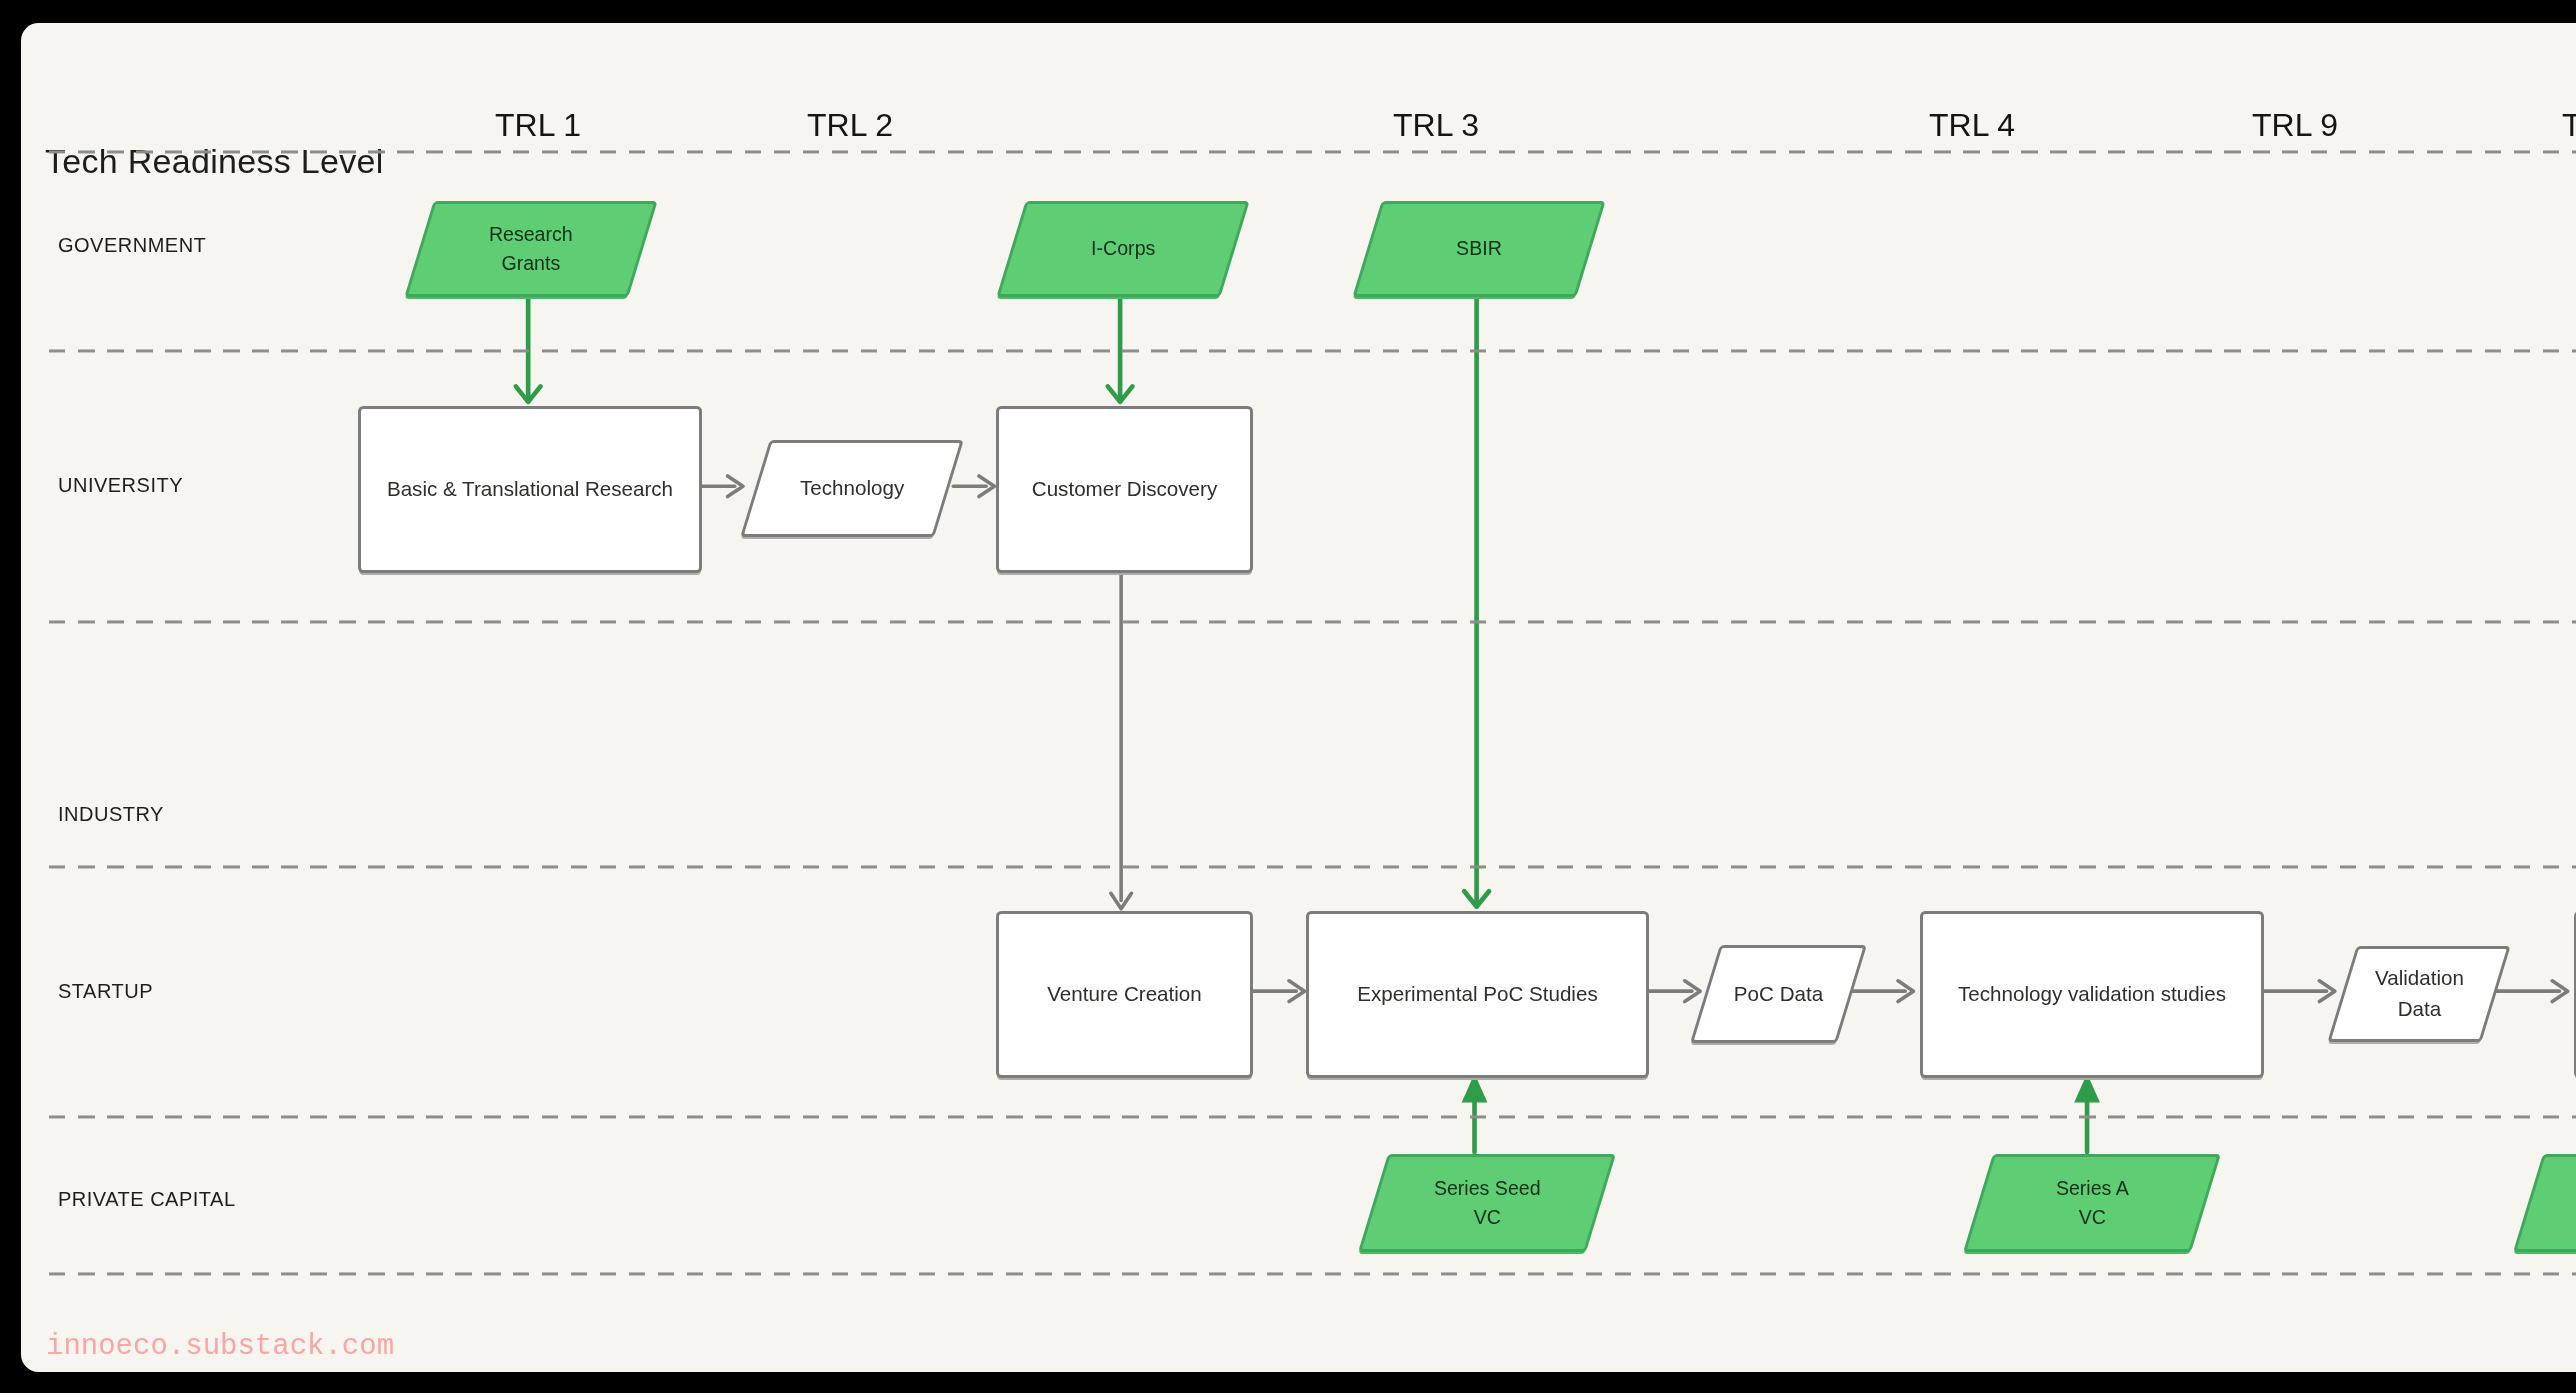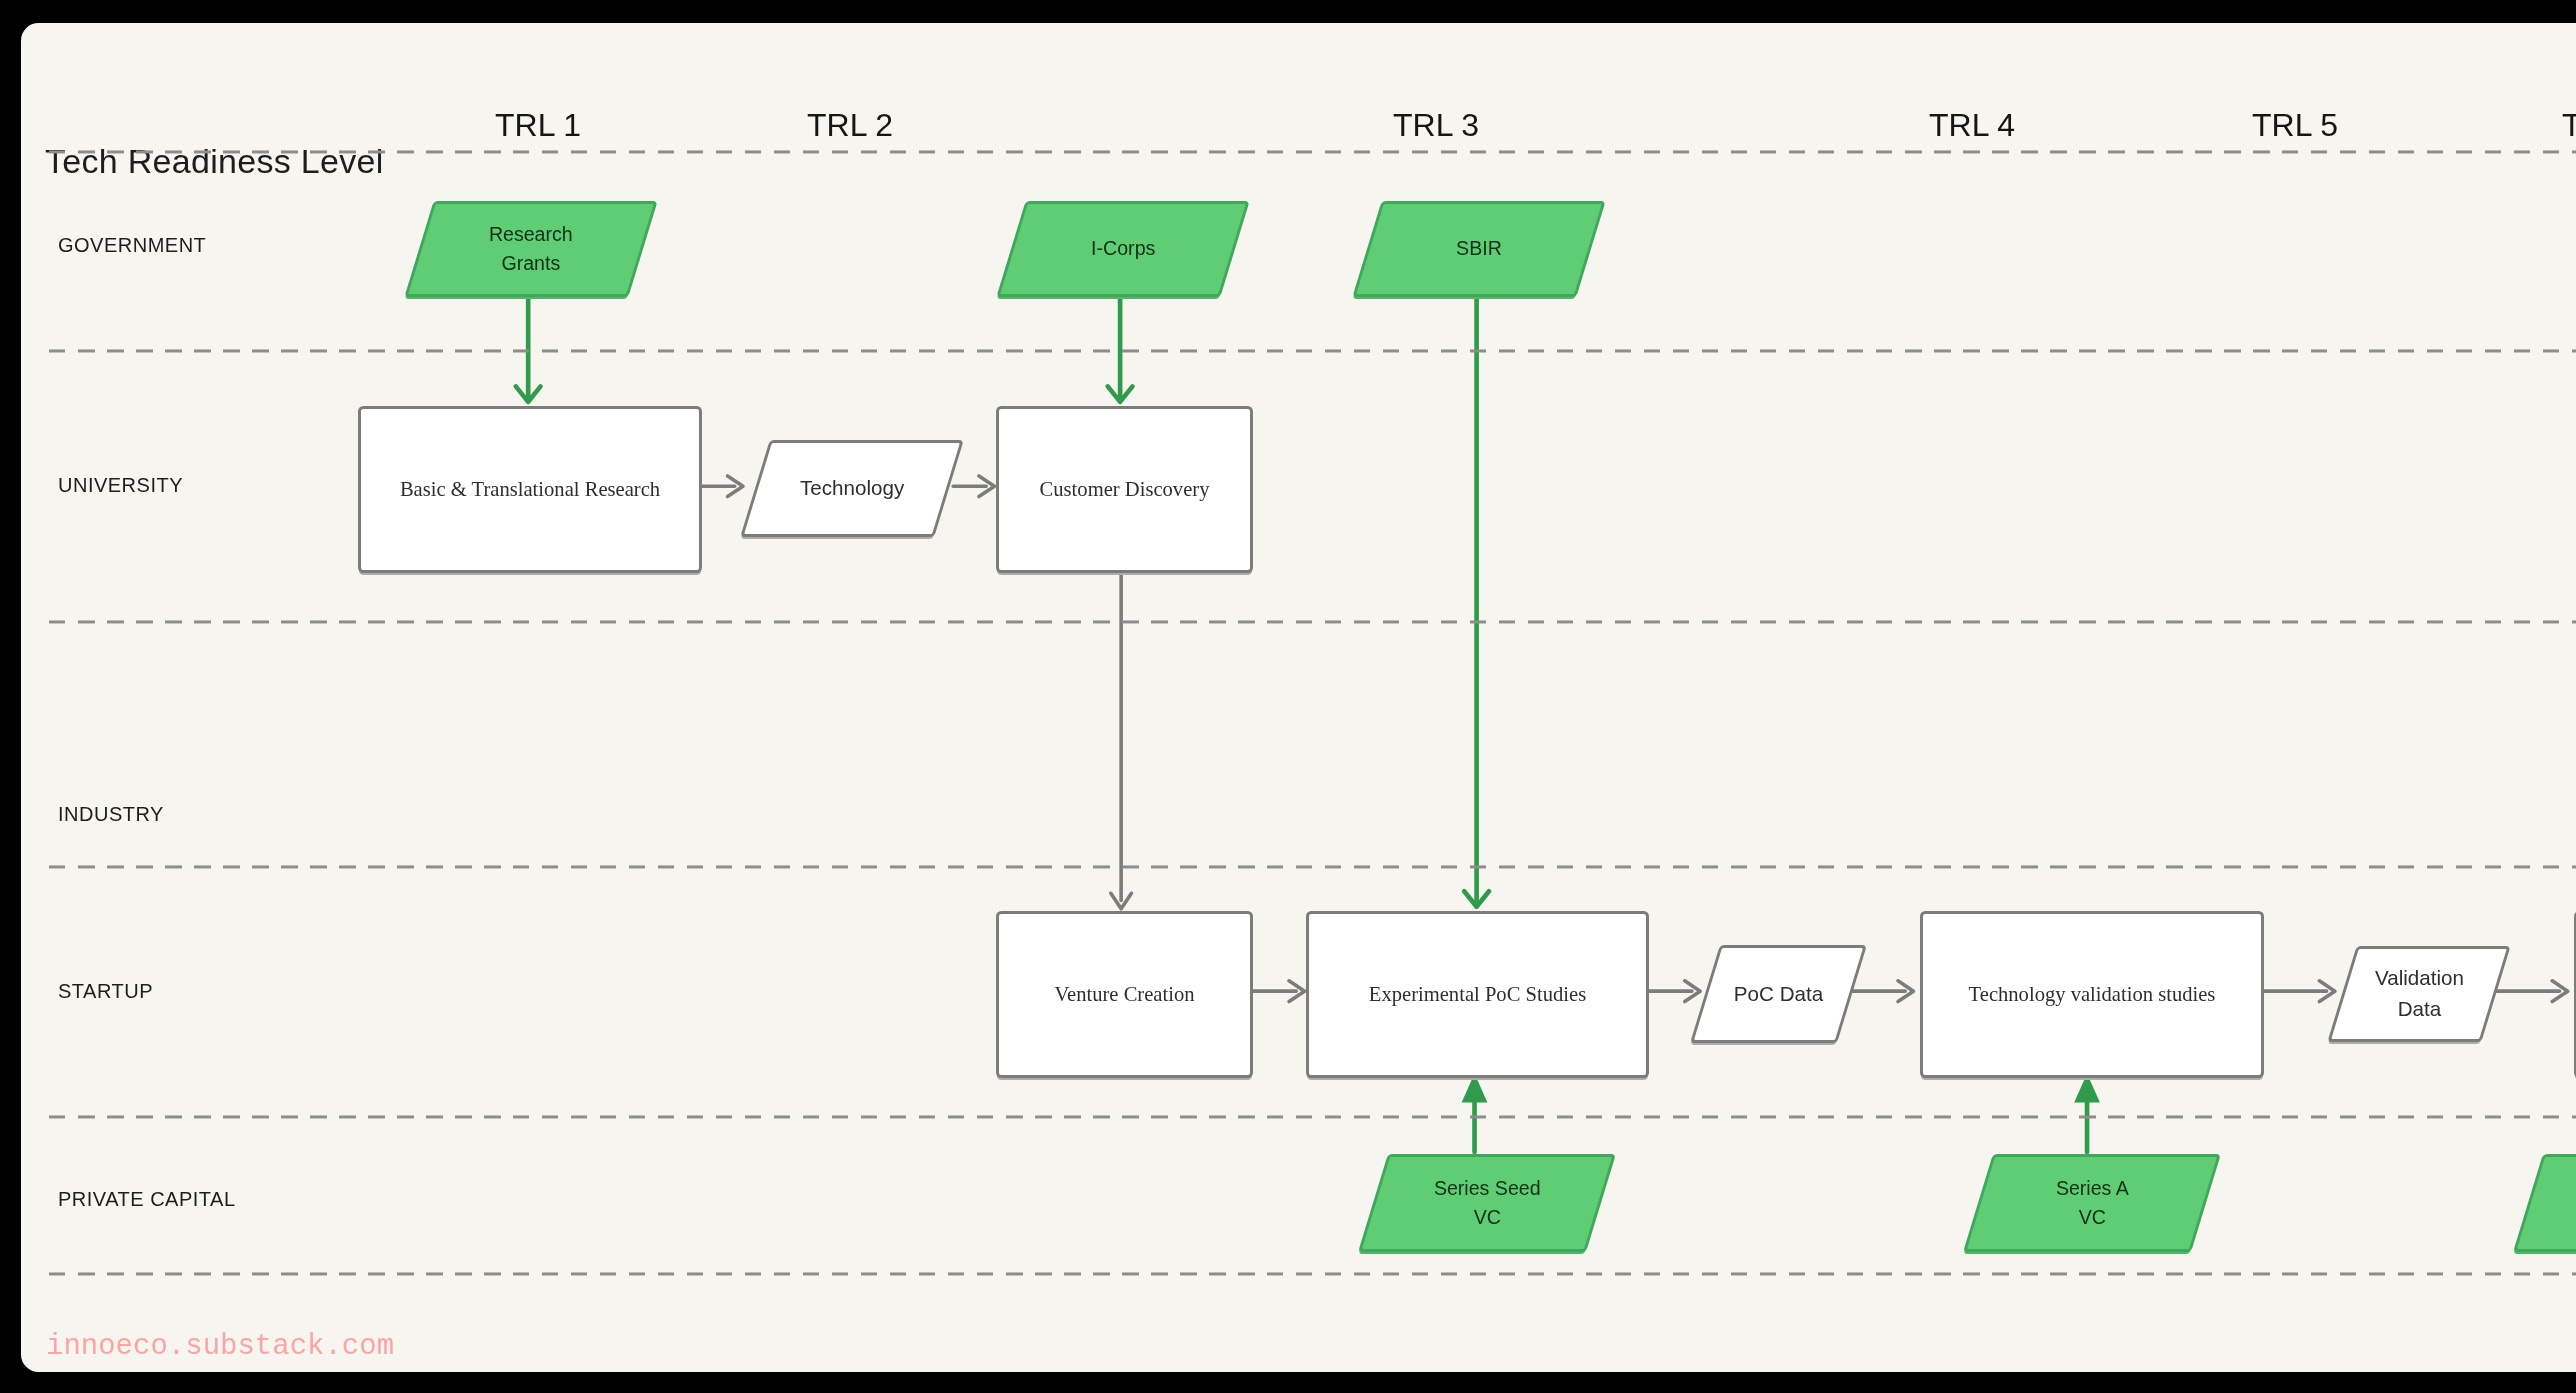--- a/index.html
+++ b/index.html
@@ -33,21 +33,21 @@
     left:58px;transform:translateY(-52%);
     font-size:20px;font-weight:500;color:#1d1d1b;letter-spacing:0.5px;white-space:nowrap;
   }
   
   .proc-box{
     background:var(--shape_fill,#fff);
     border:3.1px solid var(--shape_border,#7c7c7a);
     border-radius:5.2px;
     box-shadow:0 3.1px 0 -1px #adada9;
     display:flex;align-items:center;justify-content:center;text-align:center;
-    font-size:20.6px;color:#2e2e2c;font-family:Liberation Serif, serif;
+    font-size:20.6px;color:#2e2e2c;
   }
   .para{
     border-radius:4.6px;
     transform:skewX(-17deg);
     display:flex;align-items:center;justify-content:center;text-align:center;
   }
   .para > .shape-label{transform:skewX(17deg);}
   .para.white{
     background:var(--shape_fill,#fff);
     border:3.1px solid var(--shape_border,#7c7c7a);
@@ -111,21 +111,21 @@
     <path d="M6081 1924 H6186 M6172 1904 L6202 1924 L6172 1944"></path>
     <path d="M6689 1924 L6744 1924 Q6772 1924 6772 1896 L6772 1475 Q6772 1447 6800 1447 L6804 1447 M6798 1427 L6828 1447 L6798 1467"></path>
   </g>
 </svg>
 
 <div class="abs diagram-title">Tech Readiness Level</div>
 <div class="abs trl-label" style="left:538px">TRL 1</div>
 <div class="abs trl-label" style="left:850px">TRL 2</div>
 <div class="abs trl-label" style="left:1436px">TRL 3</div>
 <div class="abs trl-label" style="left:1972px">TRL 4</div>
-<div class="abs trl-label" style="left:2295px">TRL 5</div>
+<div class="abs trl-label" style="left:2295px">TRL 9</div>
 <div class="abs trl-label" style="left:2605px">TRL 6</div>
 
 <div class="abs lane-sep" style="top:152px"></div>
 <div class="abs lane-sep" style="top:351px"></div>
 <div class="abs lane-sep" style="top:622px"></div>
 <div class="abs lane-sep" style="top:867px"></div>
 <div class="abs lane-sep" style="top:1117px"></div>
 <div class="abs lane-sep" style="top:1274px"></div>
 
 <div class="abs lane-label" style="top:246px">GOVERNMENT</div>

